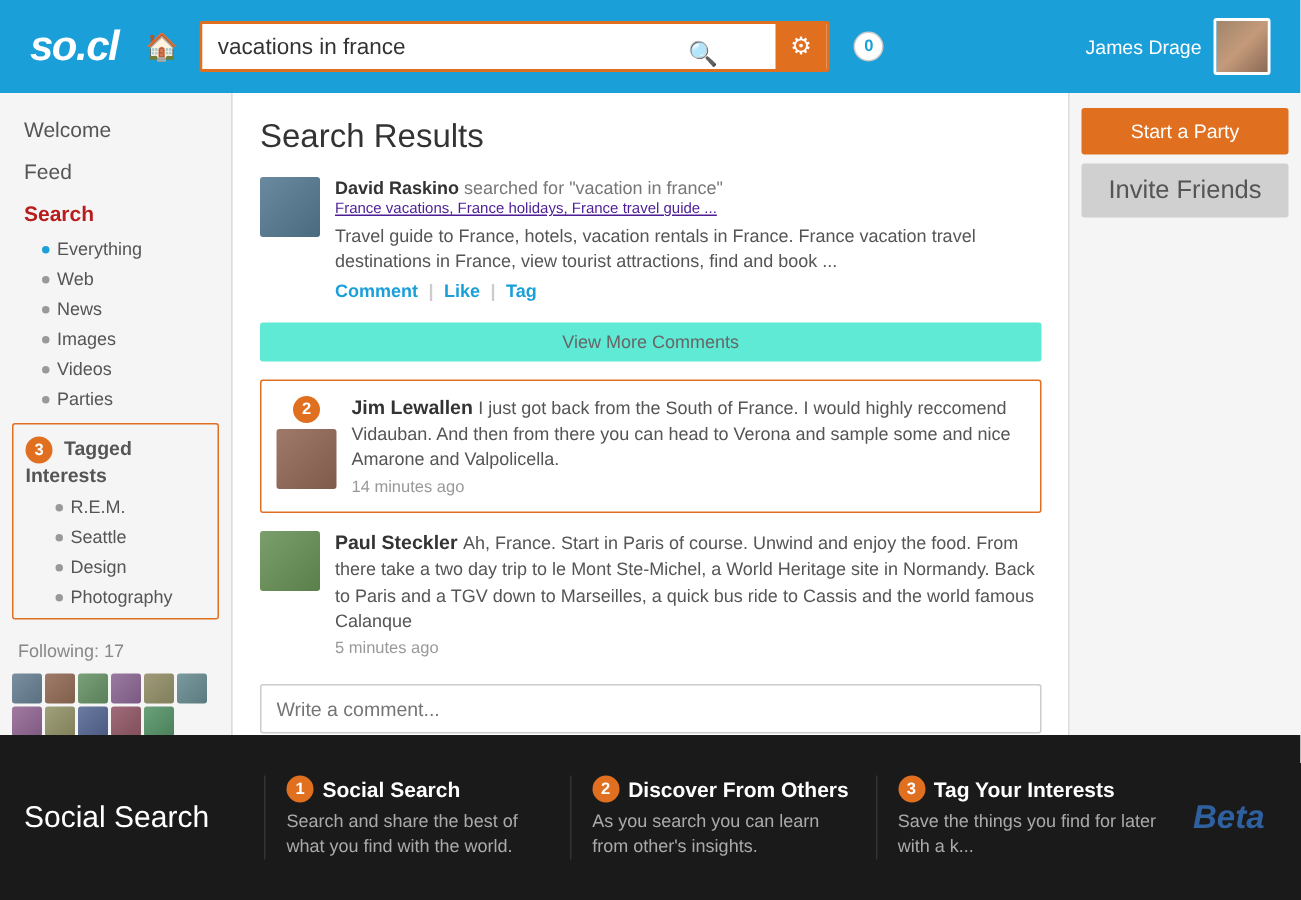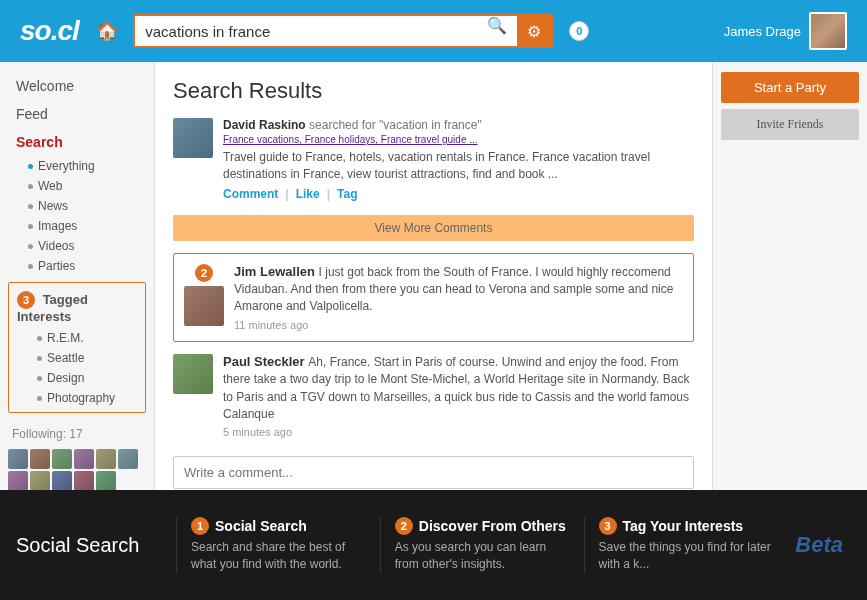--- a/index.html
+++ b/index.html
@@ -24,27 +24,28 @@
     }
     .logo span { color: #fff; }
     .home-icon {
       color: white;
       font-size: 18px;
       margin-right: 4px;
       cursor: pointer;
     }
     .search-bar-wrapper {
       display: flex;
-      align-items: flex-start;
+      align-items: flex-end;
       flex: 1;
       max-width: 420px;
       border: 2px solid #e07020;
       border-radius: 2px;
       background: white;
       height: 34px;
+      gap: 28px;
     }
     .search-input {
       flex: 1;
       border: none;
       outline: none;
       padding: 0 10px;
       font-size: 15px;
       color: #333;
       height: 100%;
     }
@@ -246,21 +247,21 @@
       display: flex;
       gap: 7px;
       font-size: 12px;
       color: #1a9fd9;
       font-weight: bold;
     }
     .result-actions span { cursor: pointer; }
     .result-actions .sep { color: #ccc; }
 
     .view-more-btn {
-      background: #fdba74;
+      background: #5eead4;
       border: none;
       padding: 6px 14px;
       font-size: 12px;
       color: #666;
       cursor: pointer;
       border-radius: 2px;
       width: 100%;
       text-align: center;
       margin-bottom: 12px;
     }
@@ -325,24 +326,23 @@
       border-radius: 2px;
       cursor: pointer;
       margin-bottom: 6px;
     }
     .invite-friends-btn {
       background: #d0d0d0;
       color: #555;
       border: none;
       padding: 8px 0;
       width: 100%;
-      font-size: 12px;
-      border-radius: 2px;
-      cursor: pointer;
-      font-family: Liberation Serif, serif;
+      font-size: 17px;
+      border-radius: 2px;
+      cursor: pointer;
     }
 
     
     .bottom-bar {
       background: #1a1a1a;
       height: 110px;
       display: flex;
       align-items: center;
       padding: 0 16px;
       gap: 0;
@@ -528,21 +528,21 @@
 
     
     <div class="comment-card">
       <div style="display:flex;flex-direction:column;align-items:center;gap:4px;flex-shrink:0;">
         <div style="display:inline-flex;align-items:center;justify-content:center;width:18px;height:18px;background:#e07020;color:white;border-radius:50%;font-size:11px;font-weight:bold;">2</div>
         <div class="comment-avatar"></div>
       </div>
       <div class="comment-content">
         <span class="comment-author">Jim Lewallen</span>
         <span class="comment-text"> <span>I just got back from the South of France. I would highly reccomend Vidauban. And then from there you can head to Verona and sample some  and nice Amarone and Valpolicella.</span></span>
-        <div class="comment-time">11 minutes ago</div>
+        <div class="comment-time">14 minutes ago</div>
       </div>
     </div>
 
     
     <div class="plain-card">
       <div class="plain-avatar"></div>
       <div class="comment-content">
         <span class="comment-author">Paul Steckler</span>
         <span class="comment-text"> <span>Ah, France. Start in Paris of course. Unwind and enjoy the food. From there take a two day trip to le Mont Ste-Michel, a World Heritage site in Normandy. Back to Paris and a TGV down to Marseilles, a quick bus ride to Cassis and the world  famous Calanque</span></span>
         <div class="comment-time">5 minutes ago</div>

